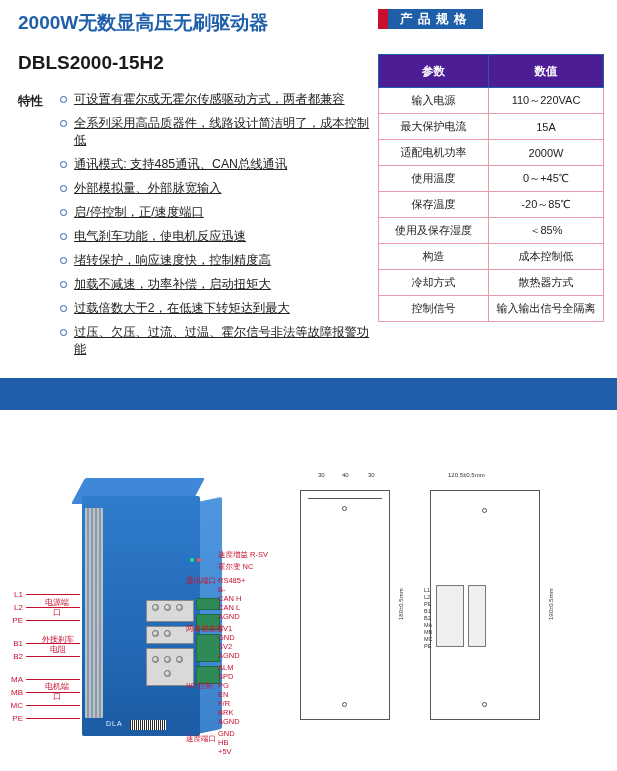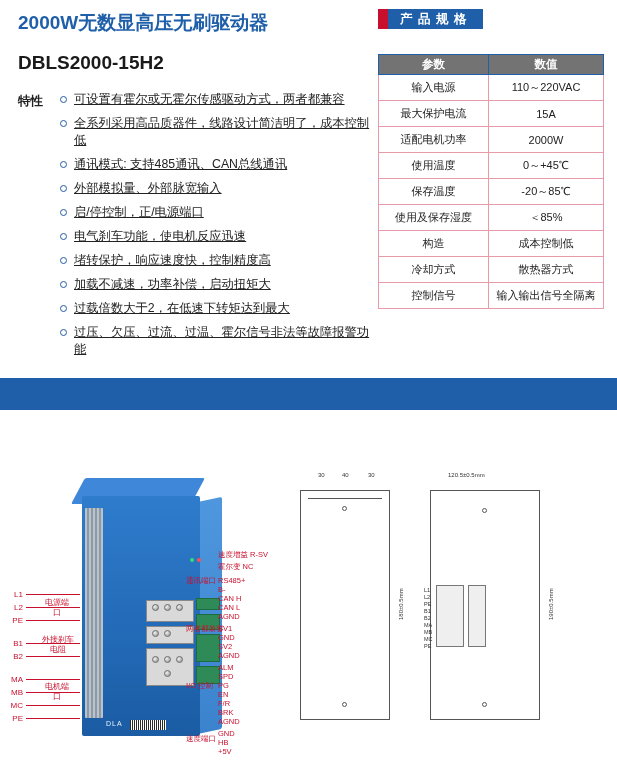--- a/index.html
+++ b/index.html
@@ -103,26 +103,26 @@
     font-size: 11px;
   }
   table.spec-table th, table.spec-table td {
     border: 1px solid #e79ba8;
     text-align: center;
     height: 26px;
     padding: 2px 2px;
     color: #222;
   }
   table.spec-table th {
-    background: #737373;
+    background: #4c1d95;
     color: #ffffff;
     font-weight: bold;
     font-size: 11.5px;
     border: 1px solid #1f5fa9;
-    height: 20px;
+    height: 33px;
   }
   table.spec-table td.param { width: 110px; }
 
   
   .blue-band {
     position: absolute;
     left: 0; top: 378px;
     width: 617px; height: 32px;
     background: #1f5fa9;
   }
@@ -285,21 +285,21 @@
       <div class="feature-item">
         <span class="feature-bullet"></span>
         <span class="feature-text">通讯模式: 支持485通讯、CAN总线通讯</span>
       </div>
       <div class="feature-item">
         <span class="feature-bullet"></span>
         <span class="feature-text">外部模拟量、外部脉宽输入</span>
       </div>
       <div class="feature-item">
         <span class="feature-bullet"></span>
-        <span class="feature-text">启/停控制，正/电源端口</span>
+        <span class="feature-text">启/停控制，正/速度端口</span>
       </div>
       <div class="feature-item">
         <span class="feature-bullet"></span>
         <span class="feature-text">电气刹车功能，使电机反应迅速</span>
       </div>
       <div class="feature-item">
         <span class="feature-bullet"></span>
         <span class="feature-text">堵转保护，响应速度快，控制精度高</span>
       </div>
       <div class="feature-item">

